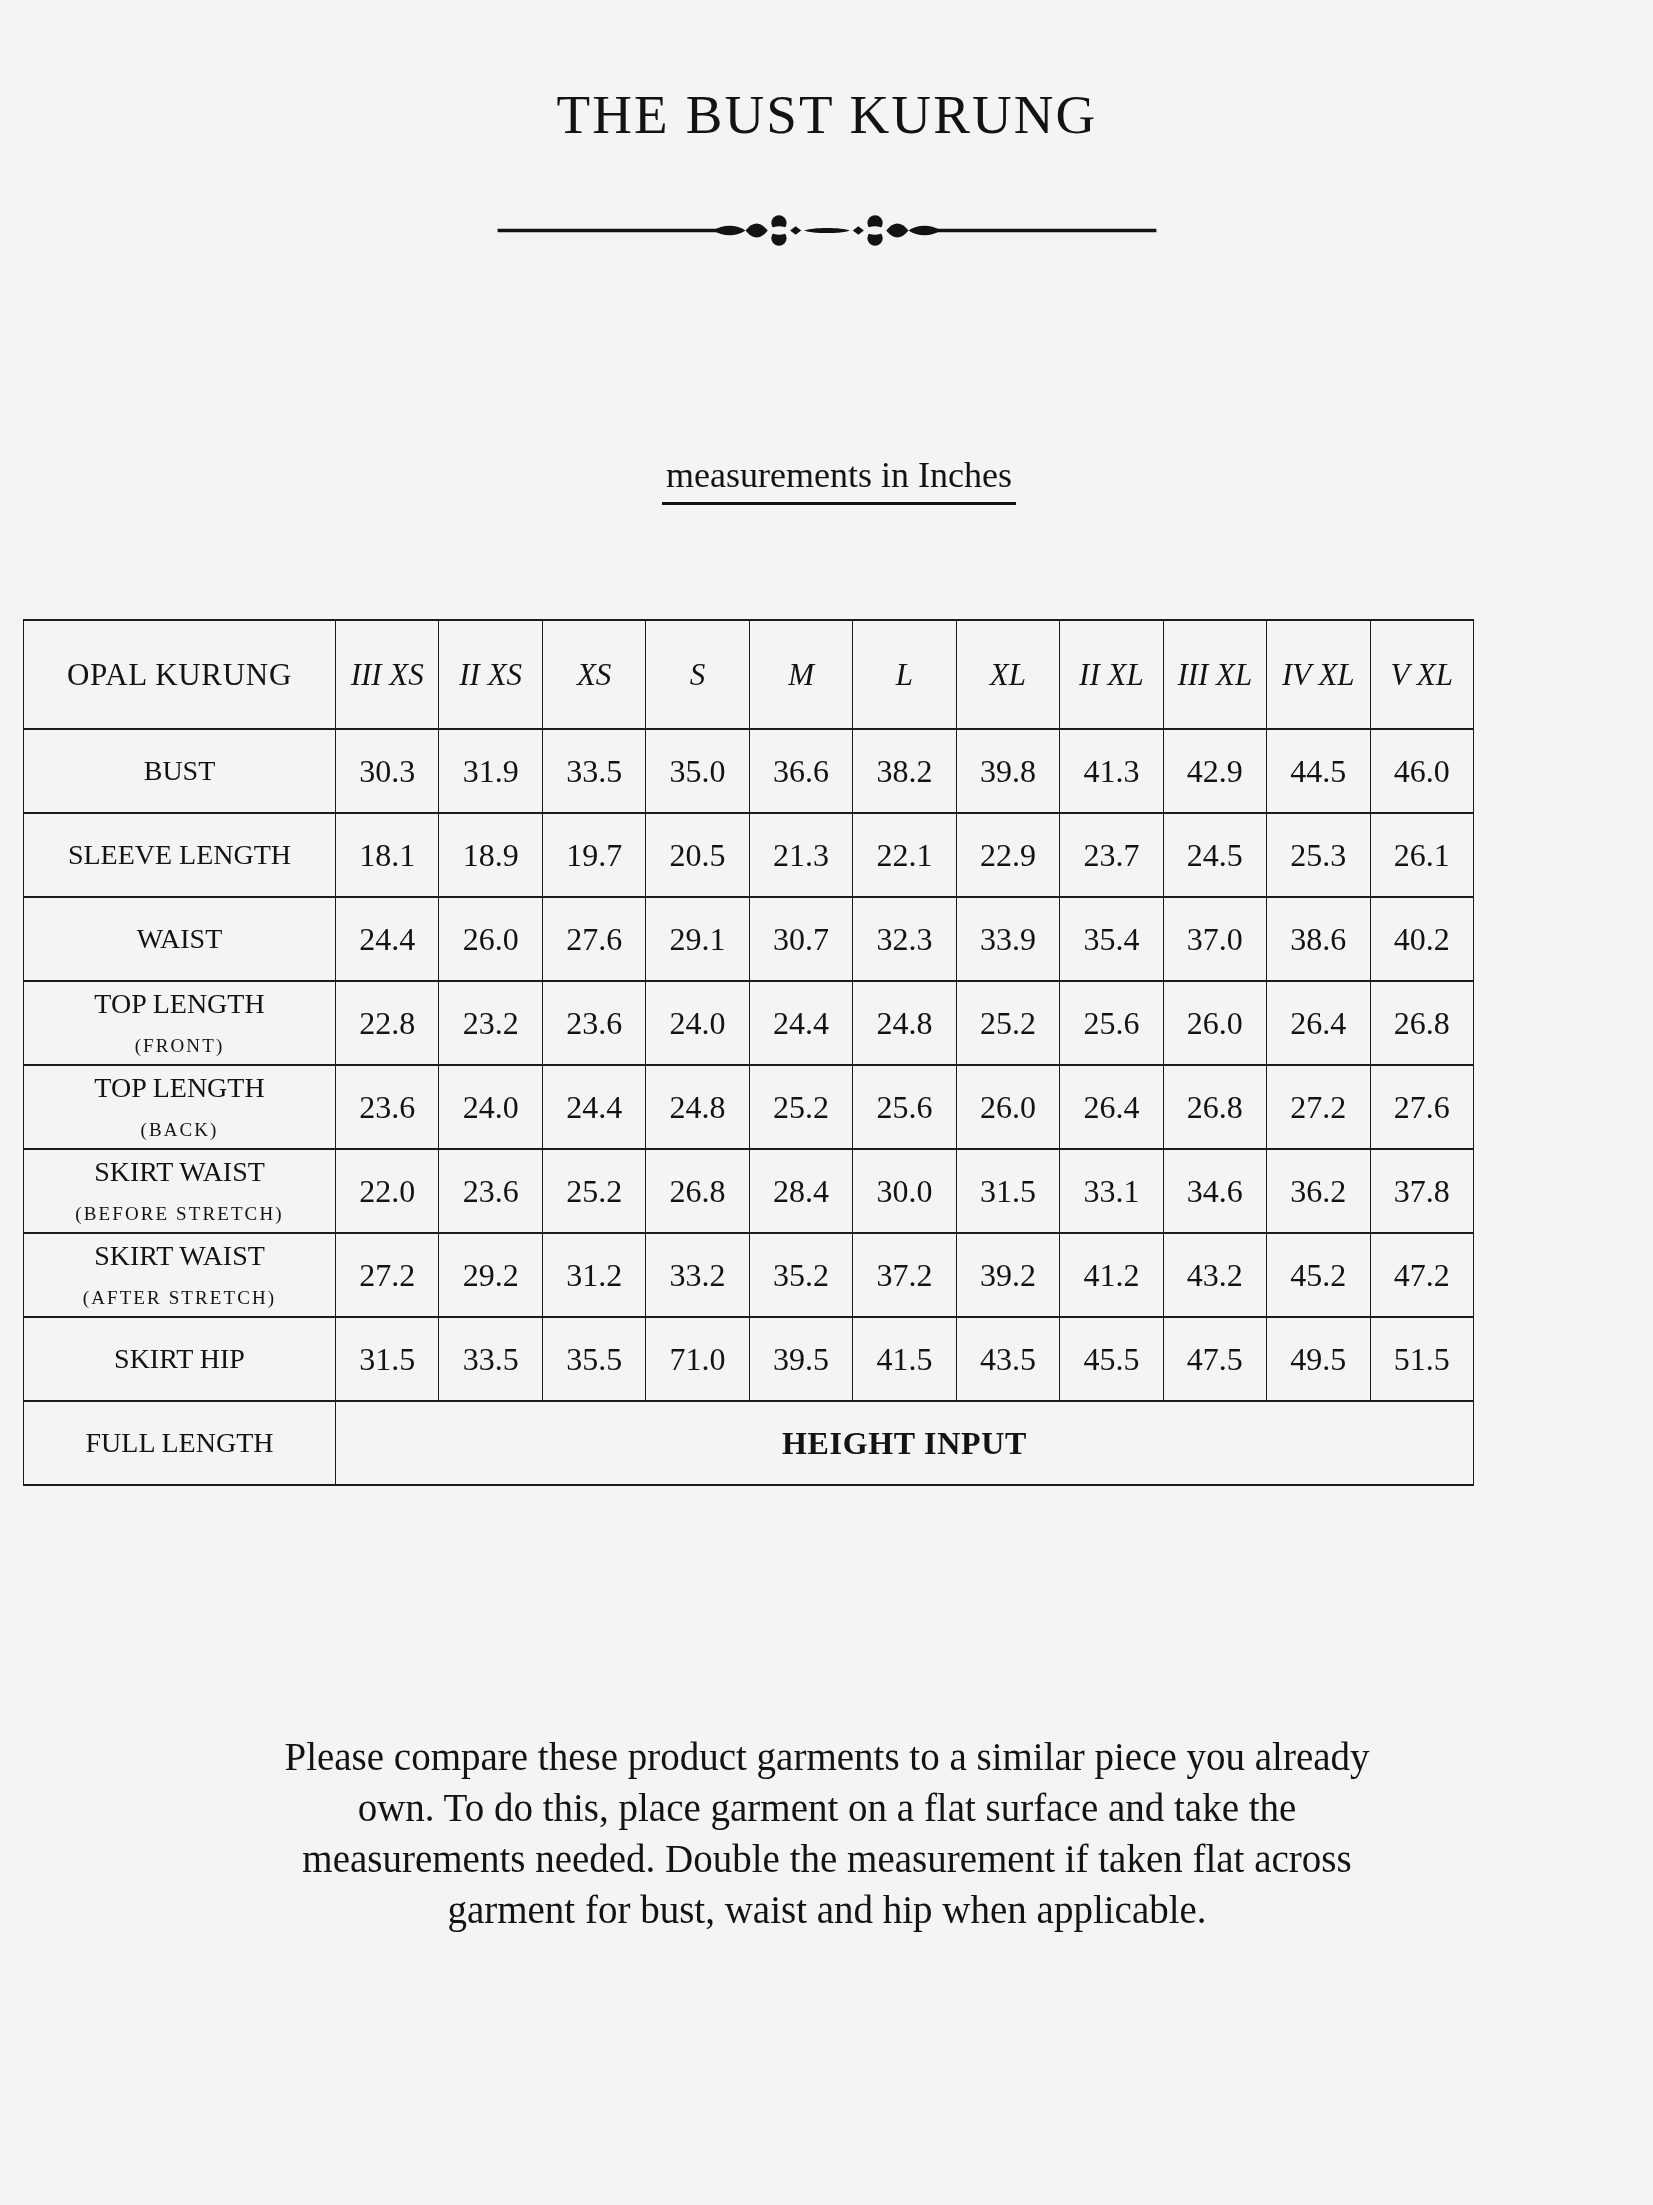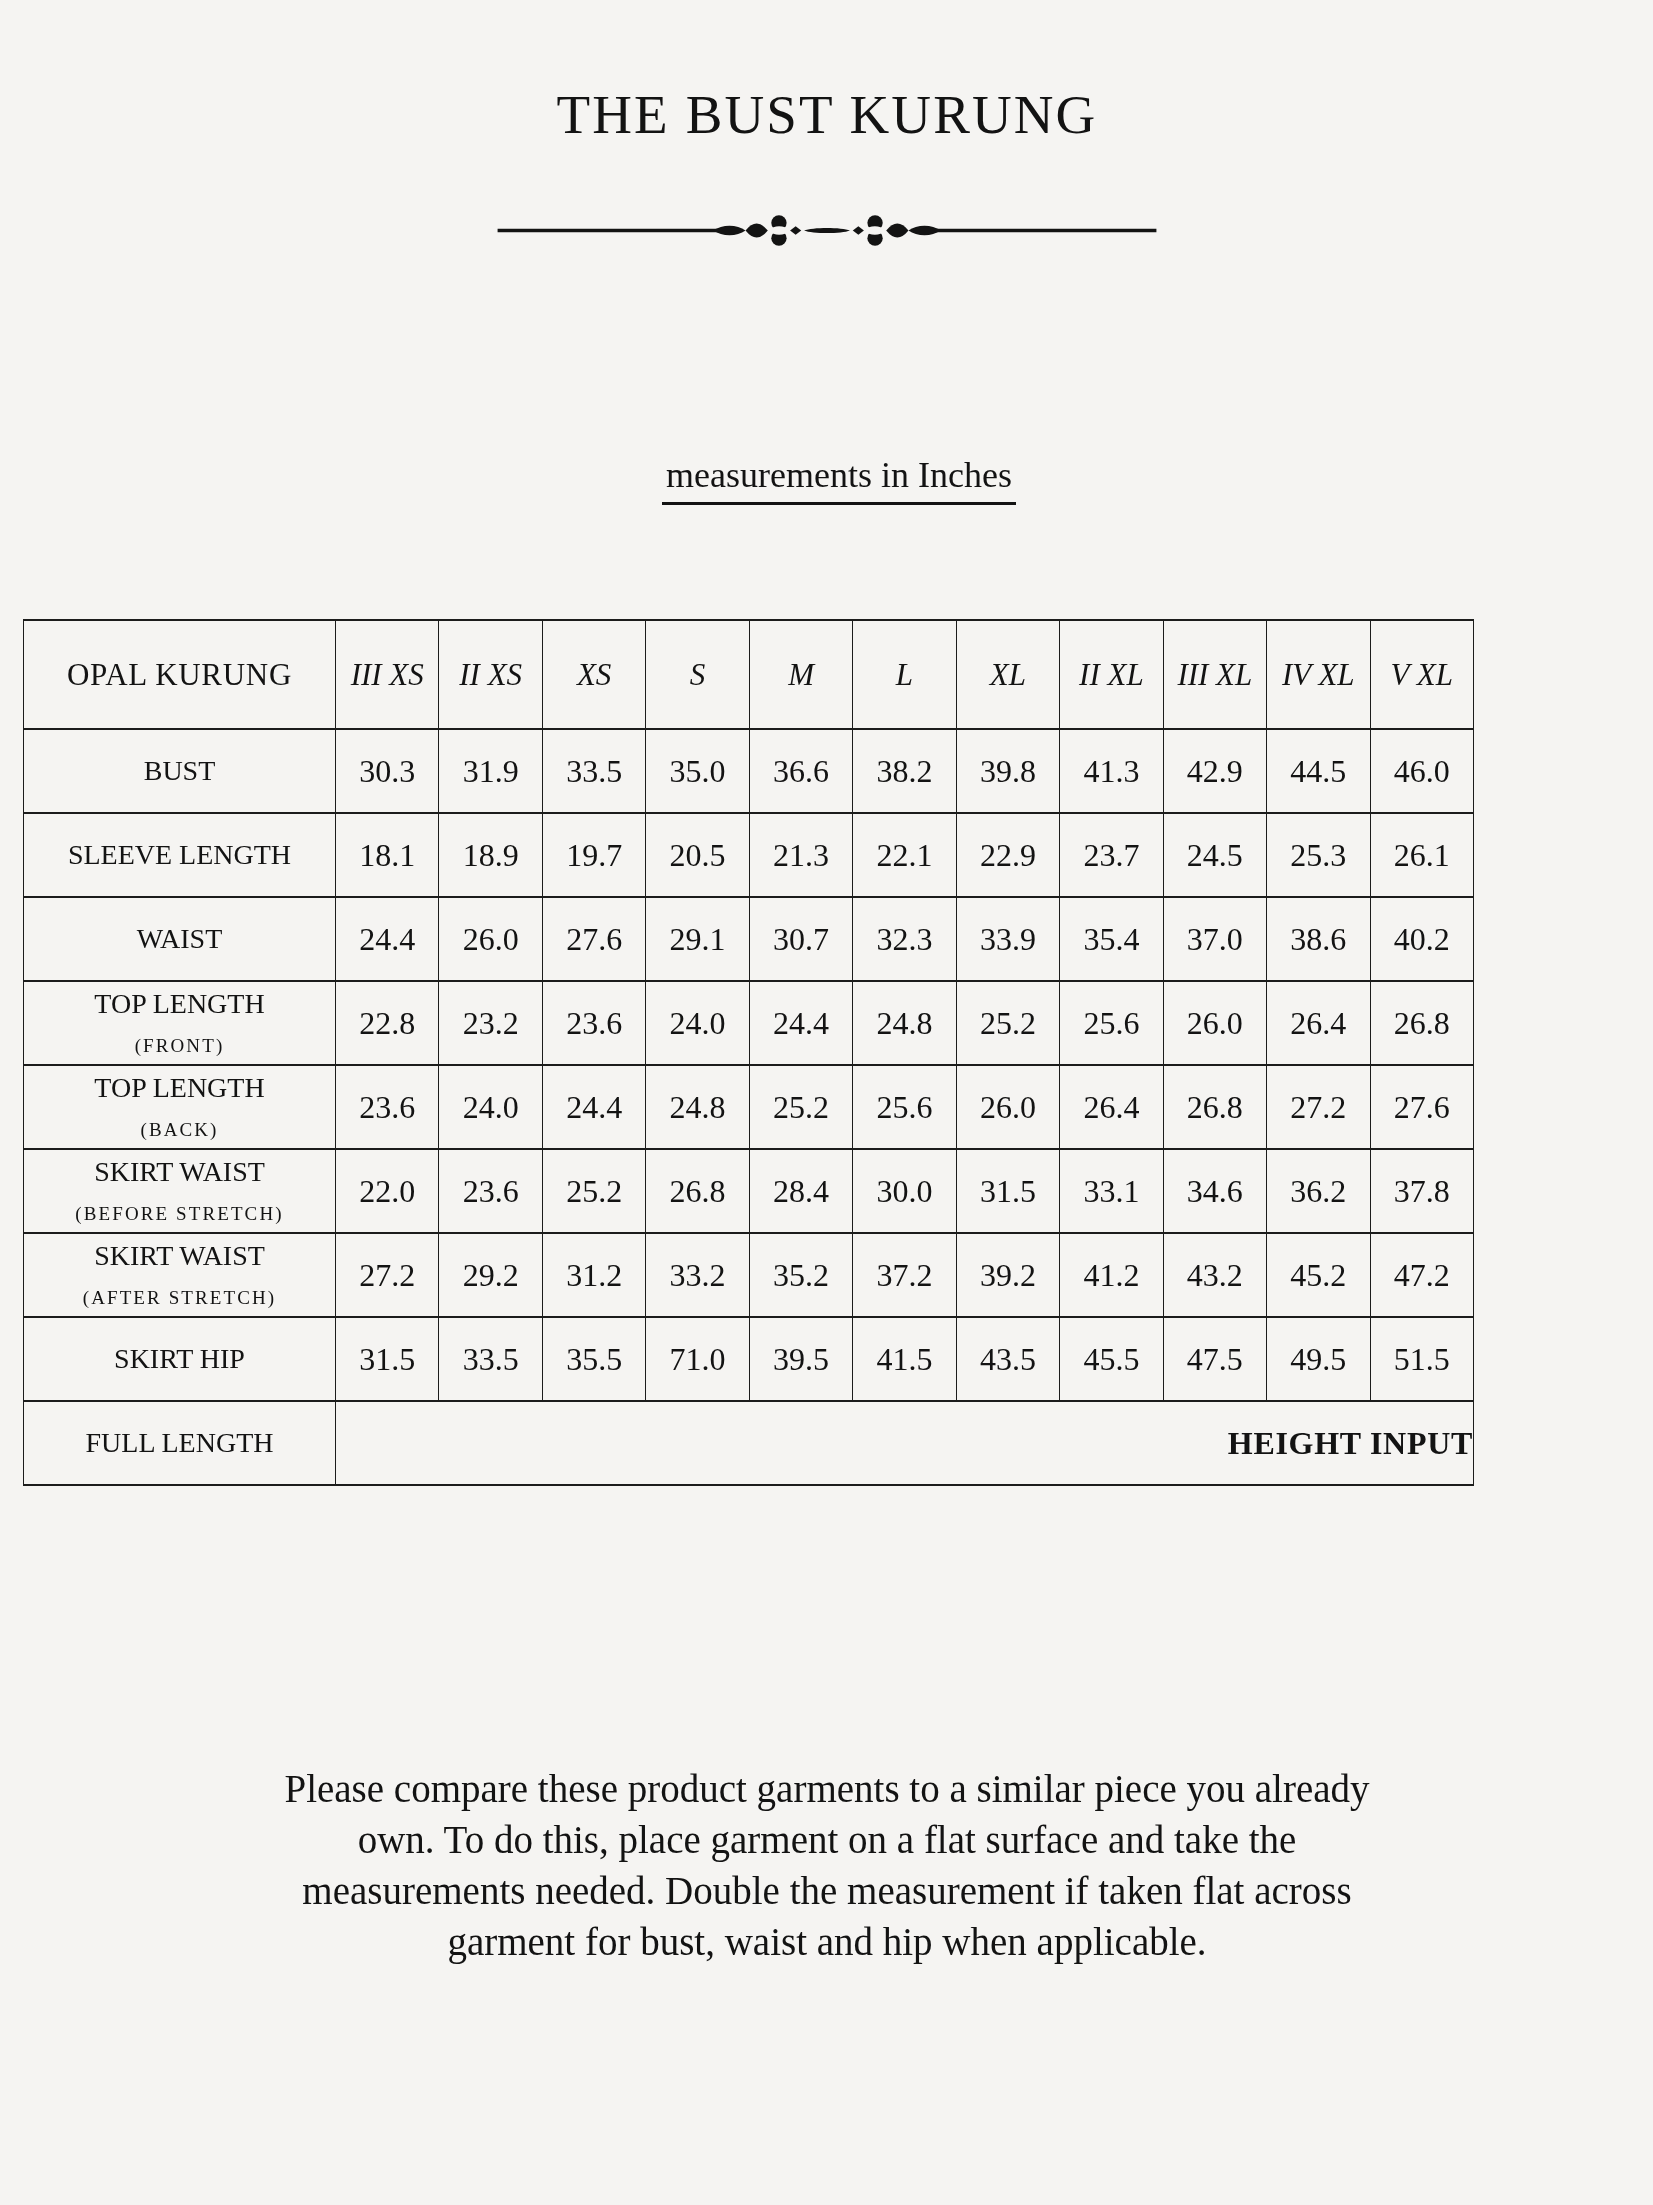--- a/index.html
+++ b/index.html
@@ -94,32 +94,30 @@
     line-height: 1.15;
     margin-top: 15px;
   }
   td.value {
     font-size: 32px;
   }
   td.height-cell {
     font-size: 32px;
     font-weight: bold;
     letter-spacing: 0.7px;
-    text-align: right;
   }
 
   .note {
     position: absolute;
     top: 1731px;
     left: 0;
     width: 100%;
     text-align: center;
     font-size: 39px;
     line-height: 51px;
-    margin-top: 32px;
   }
 </style>
 </head>
 <body>
 
 <div class="page">
 
   <h1 class="title">THE BUST KURUNG</h1>
 
   <div class="divider">

